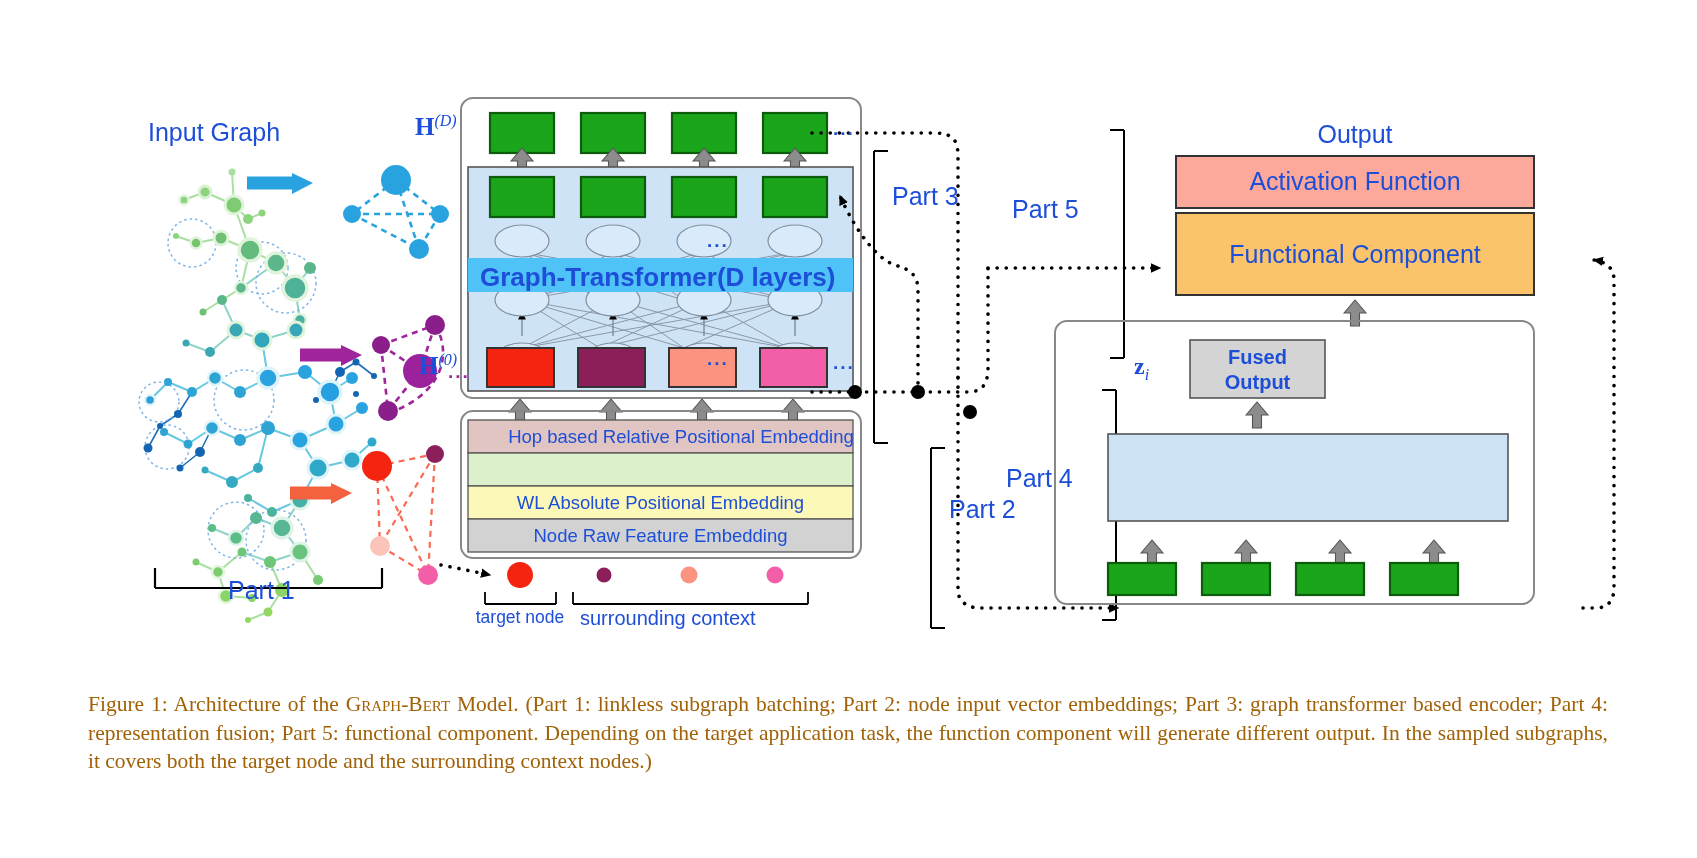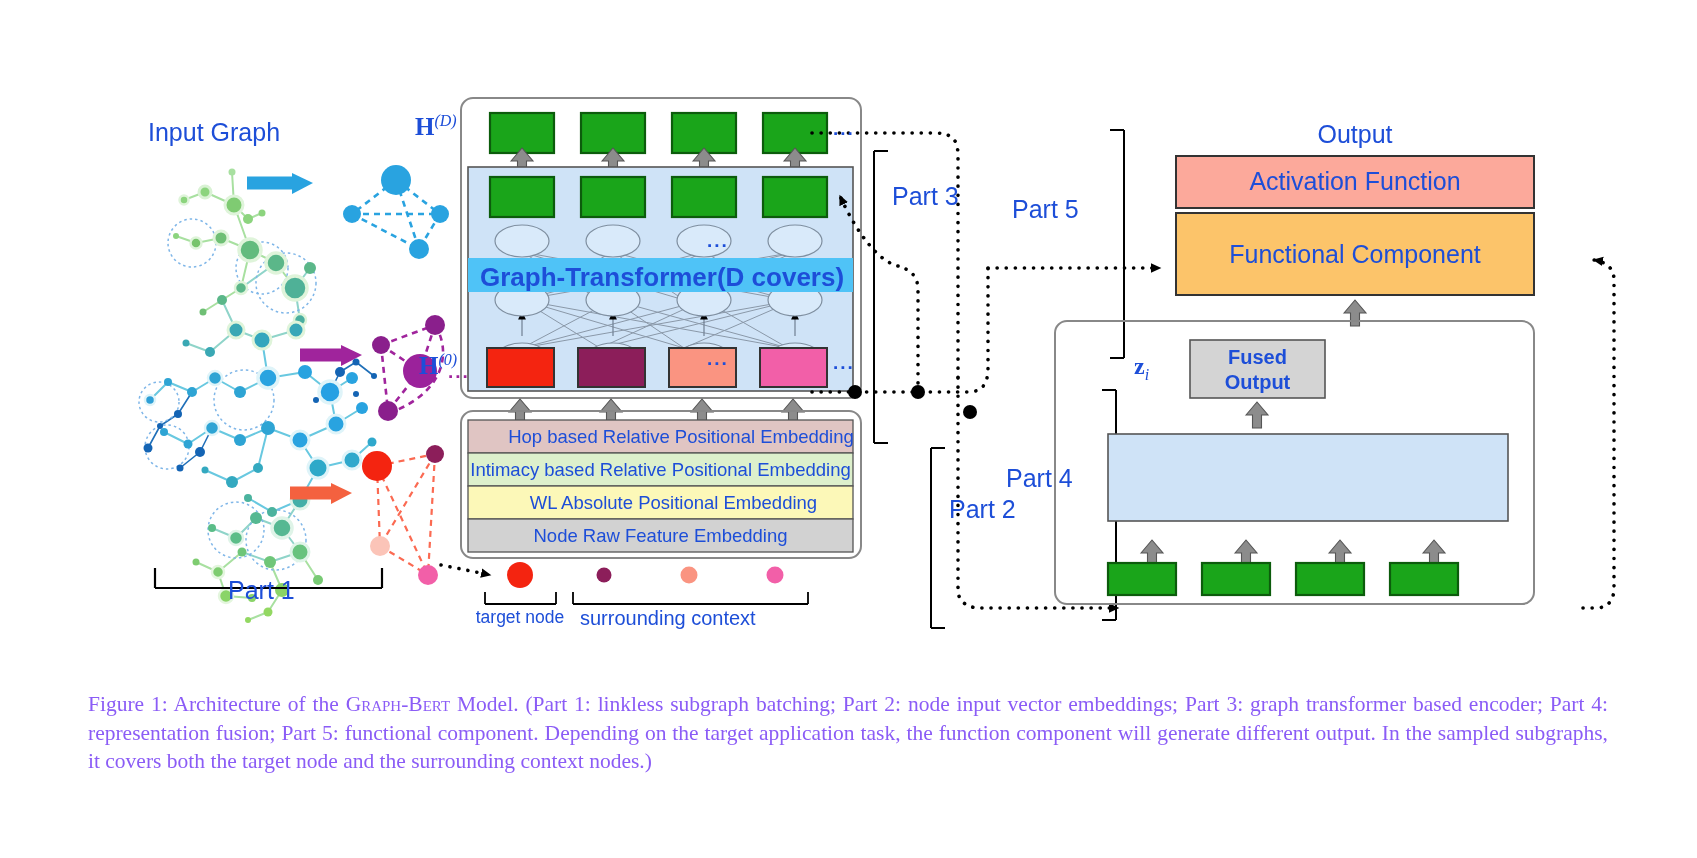--- a/index.html
+++ b/index.html
@@ -3,21 +3,21 @@
 <meta charset="utf-8">
 <style>
   html,body{margin:0;padding:0;background:#fff;}
   body{width:1697px;height:858px;font-family:"Liberation Sans",sans-serif;color:#000;overflow:hidden;}
   #root{position:relative;width:1697px;height:858px;}
   .abs{position:absolute;}
   svg{display:block;}
   .fig-caption{
     position:absolute;left:88px;top:690px;width:1520px;
     font-family:"Liberation Serif",serif;font-size:21.5px;line-height:28.5px;
-    text-align:justify;color:#8b5cf6;
+    text-align:justify;color:#a16207;
   }
   .sc{font-variant:small-caps;}
   .lbl{font-family:"Liberation Sans",sans-serif;color:#1d4ed8;white-space:nowrap;}
 </style>
 </head>
 <body>
 
 <div id="root">
 
   <svg class="abs" style="left:0;top:0;" width="1697" height="660" viewBox="0 0 1697 660">
@@ -429,31 +429,30 @@
   <div class="abs lbl" style="left:148px;top:118px;font-size:25px;">Input Graph</div>
   <div class="abs lbl" style="left:228px;top:576px;font-size:25px;">Part 1</div>
 
   <div class="abs lbl" style="left:415px;top:112px;font-size:25px;font-family:'Liberation Serif',serif;font-weight:bold;">
     <span>H</span><sup style="font-size:16px;font-weight:normal;font-style:italic;">(D)</sup>
   </div>
   <div class="abs lbl" style="left:419px;top:351px;font-size:25px;font-family:'Liberation Serif',serif;font-weight:bold;">
     <span>H</span><sup style="font-size:16px;font-weight:normal;font-style:italic;">(0)</sup>
   </div>
 
-  <div class="abs lbl" style="left:480px;top:262px;width:370px;font-size:26px;font-weight:bold;text-align:left;">Graph-Transformer(D covers)</div>
+  <div class="abs lbl" style="left:480px;top:262px;width:370px;font-size:26px;font-weight:bold;text-align:left;">Graph-Transformer(D layers)</div>
 
   <div class="abs lbl" style="left:707px;top:230px;font-size:19px;font-weight:bold;letter-spacing:2px;">...</div>
   <div class="abs lbl" style="left:707px;top:348px;font-size:19px;font-weight:bold;letter-spacing:2px;">...</div>
   <div class="abs lbl" style="left:833px;top:118px;font-size:19px;font-weight:bold;letter-spacing:2px;">...</div>
   <div class="abs lbl" style="left:833px;top:352px;font-size:19px;font-weight:bold;letter-spacing:2px;">...</div>
   <div class="abs lbl" style="left:448px;top:361px;font-size:19px;font-weight:bold;letter-spacing:2px;color:#a0249c;">...</div>
 
   <div class="abs lbl" style="left:468px;top:426px;width:426px;font-size:18.5px;text-align:center;">Hop based Relative Positional Embedding</div>
-  <div class="abs lbl" style="left:468px;top:459px;width:385px;font-size:18.5px;text-align:center;">Intimacy based Relative Positional Embedding</div>
-  <div class="abs lbl" style="left:468px;top:492px;width:385px;font-size:18.5px;text-align:center;padding-left:13px;">WL Absolute Positional Embedding</div>
+  <div class="abs lbl" style="left:468px;top:492px;width:385px;font-size:18.5px;text-align:center;">WL Absolute Positional Embedding</div>
   <div class="abs lbl" style="left:468px;top:525px;width:385px;font-size:18.5px;text-align:center;">Node Raw Feature Embedding</div>
 
   <div class="abs lbl" style="left:460px;top:607px;width:120px;font-size:17.5px;text-align:center;">target node</div>
   <div class="abs lbl" style="left:580px;top:607px;width:222px;font-size:20px;text-align:left;">surrounding context</div>
 
   <div class="abs lbl" style="left:892px;top:182px;font-size:25px;">Part 3</div>
   <div class="abs lbl" style="left:949px;top:495px;font-size:25px;">Part 2</div>
   <div class="abs lbl" style="left:1012px;top:195px;font-size:25px;">Part 5</div>
   <div class="abs lbl" style="left:1006px;top:464px;font-size:25px;">Part 4</div>
 

